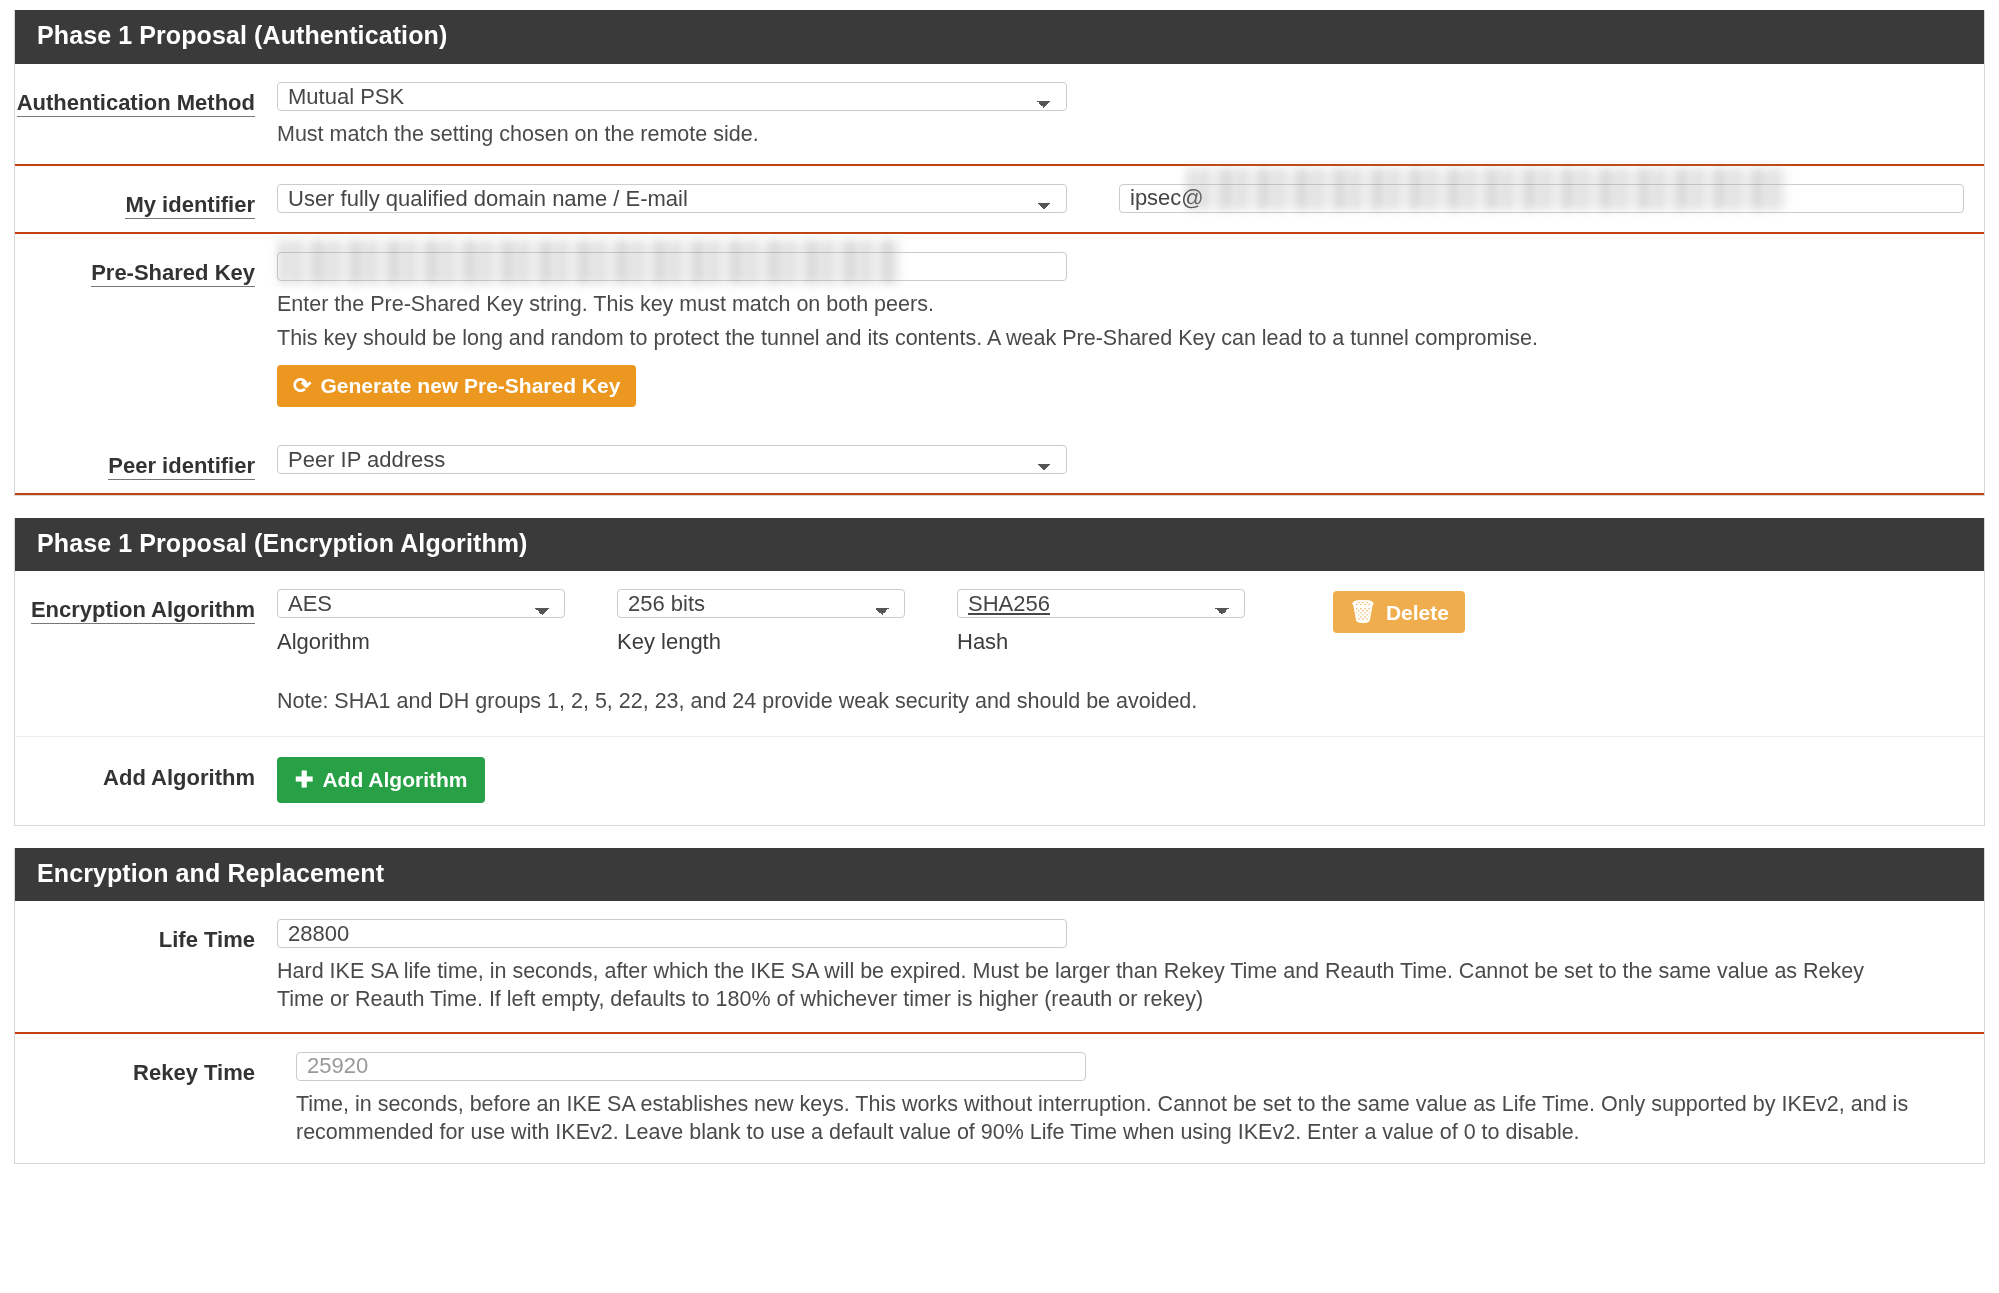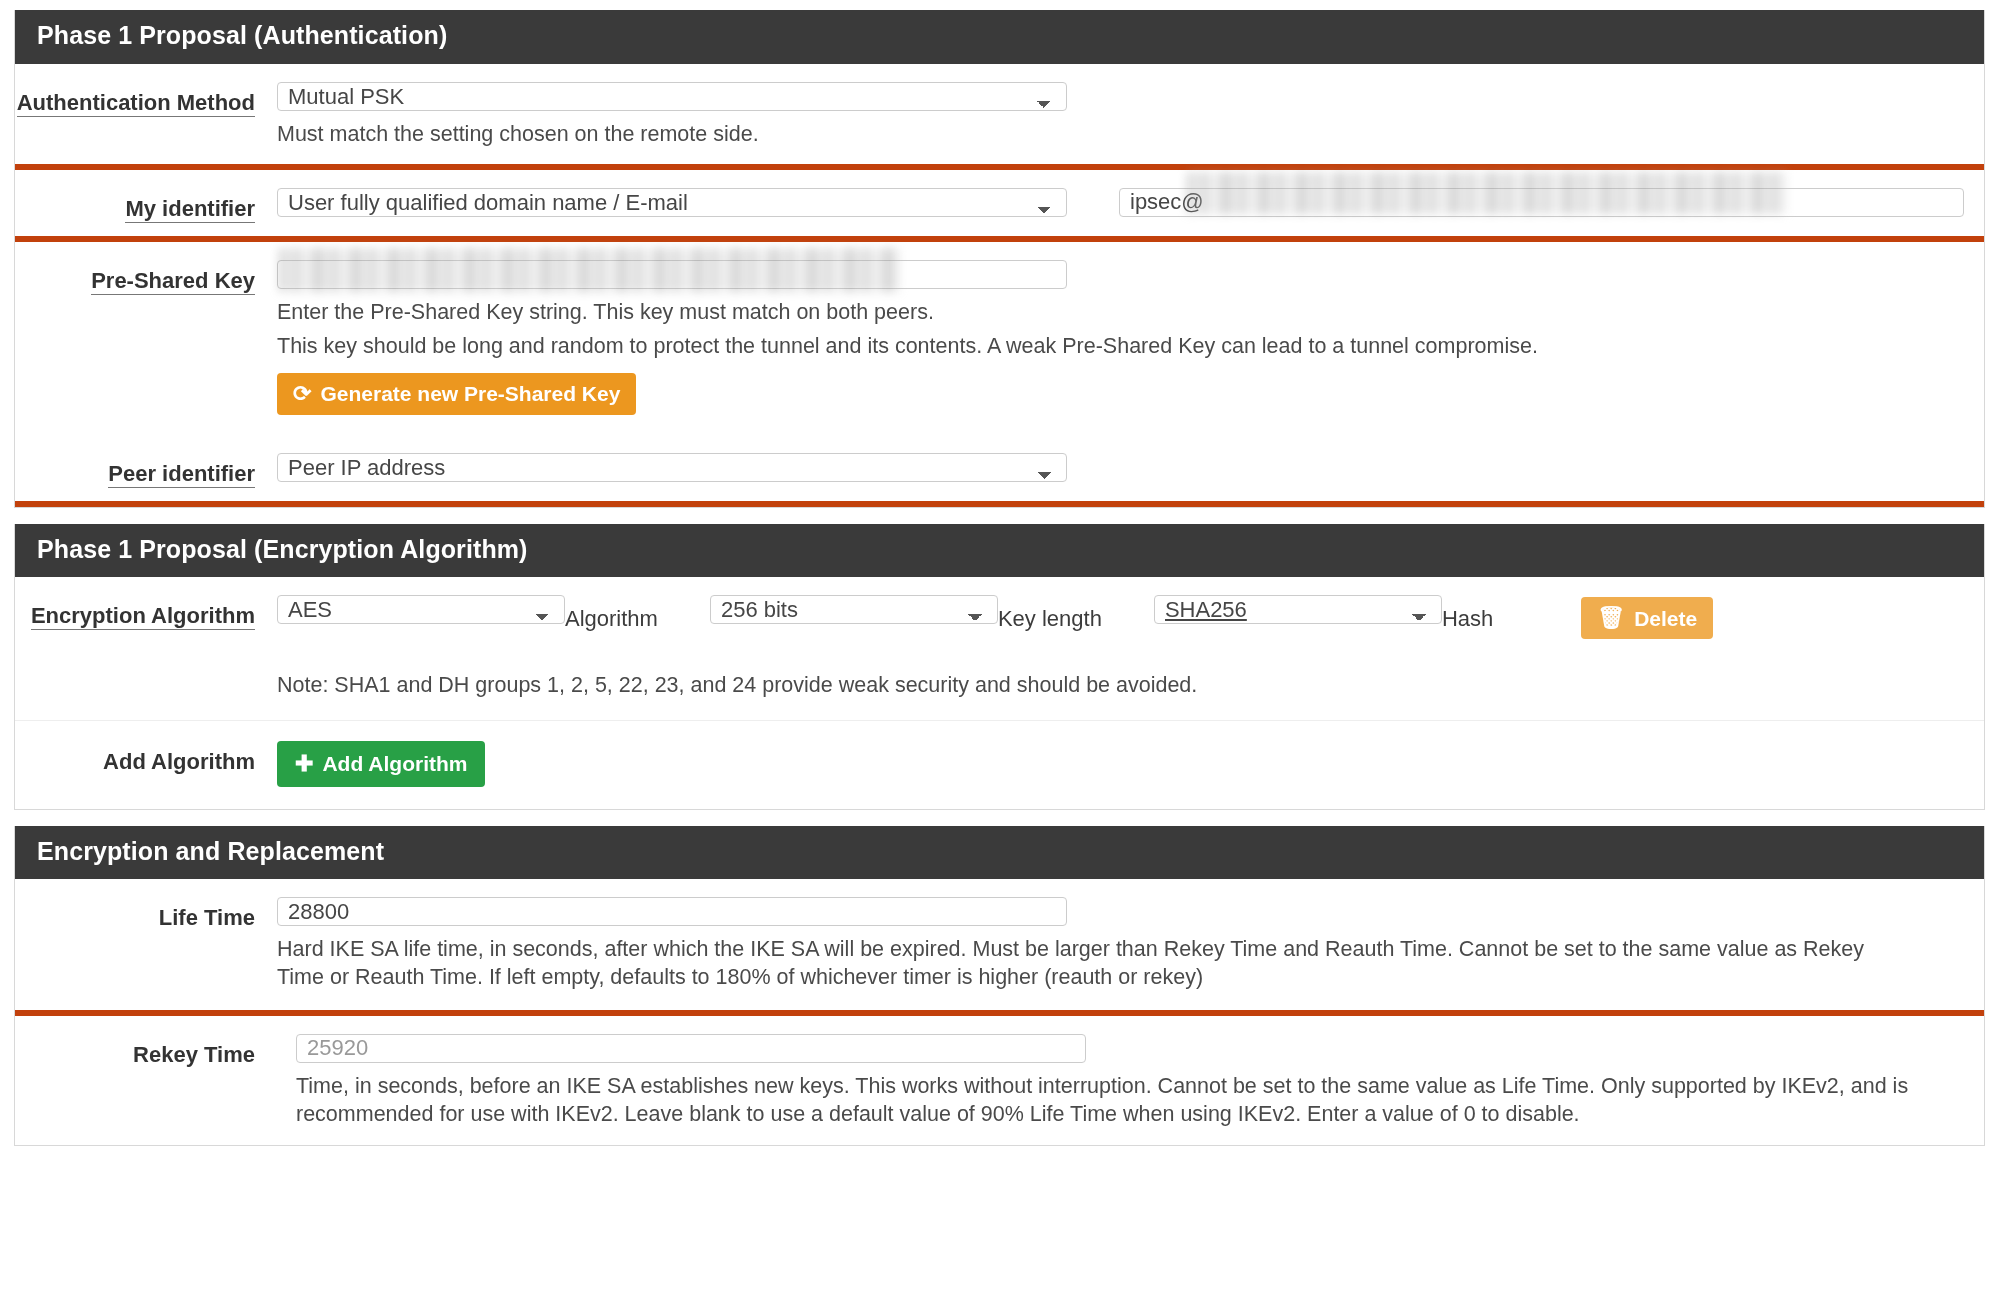--- a/index.html
+++ b/index.html
@@ -27,40 +27,40 @@
   .topbar {
     height: 10px;
     background: #ffffff;
   }
 
   
   .panel {
     border: 1px solid #d8d8d8;
     border-top: none;
     background: #ffffff;
-    margin-bottom: 6px;
+    margin-bottom: 12px;
   }
   .panel-heading {
     background: #3a3a3a;
     color: #ffffff;
     font-size: 25px;
     font-weight: bold;
     padding: 12px 22px 14px 22px;
     line-height: 1.1;
     letter-spacing: 0.1px;
   }
   .panel-body {
     padding: 0;
   }
 
   
   .form-row {
     display: flex;
     align-items: flex-start;
-    border-bottom: 6px solid #c2410c;
+    border-bottom: 2px solid #c2410c;
     padding: 18px 0 16px 0;
   }
   .form-row.no-border { border-bottom: none; }
   .label-col {
     width: 262px;
     flex: 0 0 262px;
     text-align: right;
     padding-right: 22px;
     padding-top: 8px;
     box-sizing: border-box;
@@ -156,21 +156,21 @@
   .btn-success { background: #28a046; }
   .btn-danger-orange { background: #f0ad4e; }
   .btn .glyph { font-size: 22px; line-height: 1; }
 
   
   .algo-grid {
     display: flex;
     align-items: flex-start;
     gap: 52px;
   }
-  .algo-cell { display: flex; flex-direction: row; }
+  .algo-cell { display: flex; flex-direction: column; }
   .algo-caption {
     margin-top: 11px;
     font-size: 22px;
     color: #3c3c3c;
     font-weight: normal;
   }
   .algo-delete { padding-top: 2px; margin-left: 36px; }
 
   .note-row {
     border-bottom: 1px solid #eeeeee;

